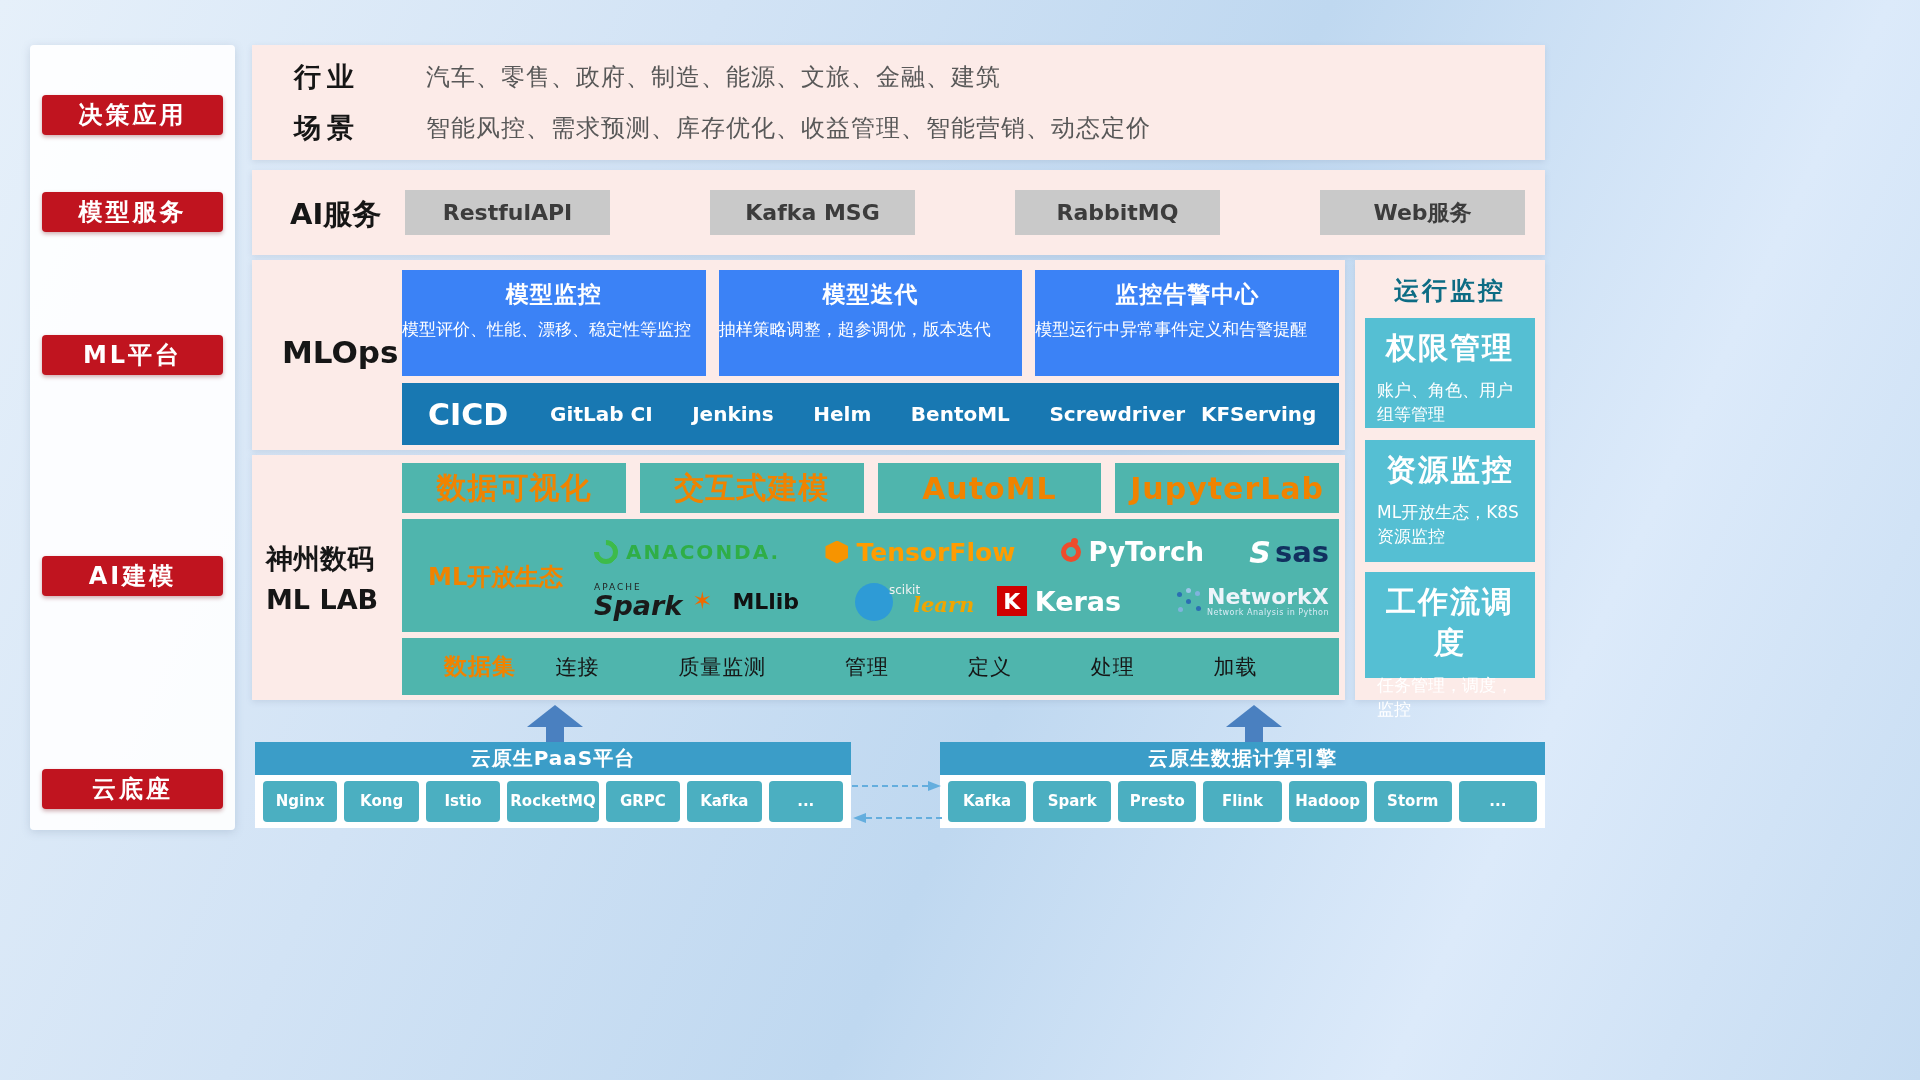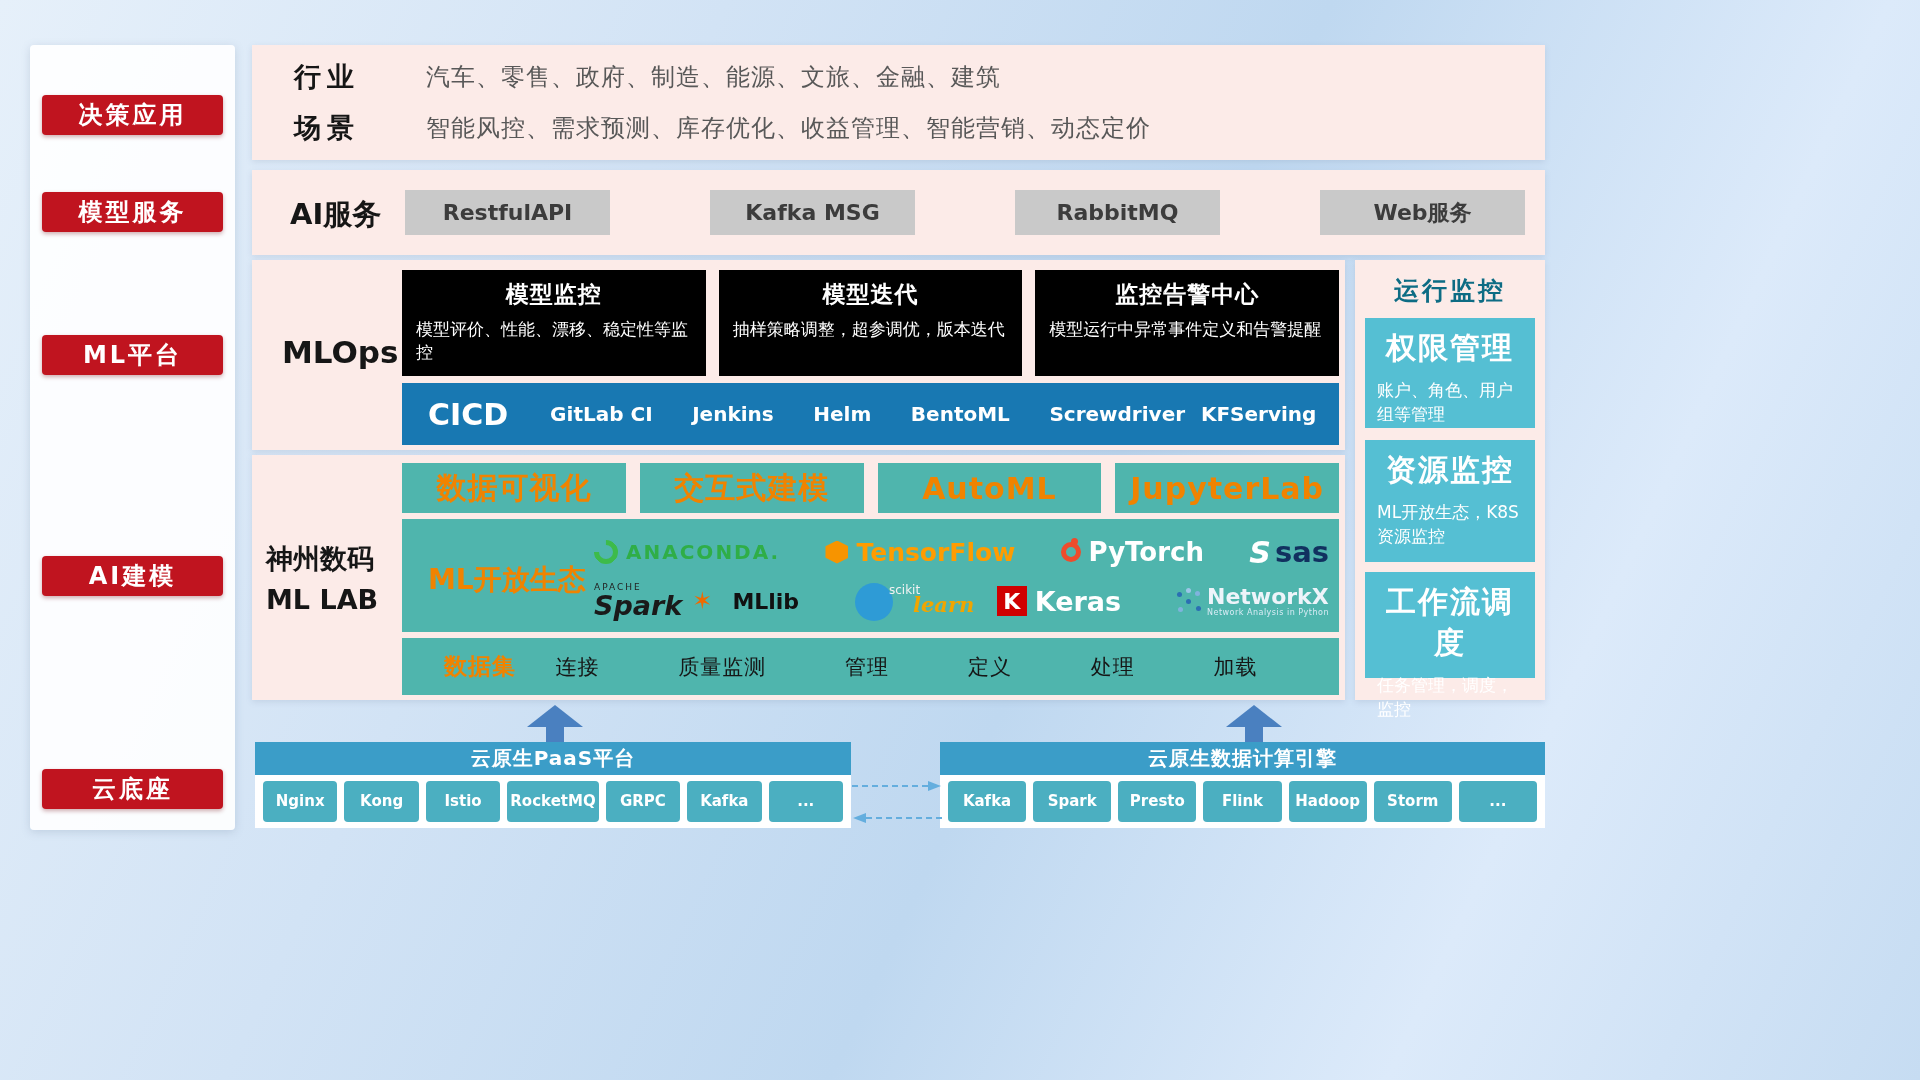--- a/index.html
+++ b/index.html
@@ -46,42 +46,42 @@
     position:absolute; top:20px; width:205px; height:45px;
     background:#c9c9c9; color:#3c3c3c; font-size:22px; font-weight:bold;
     display:flex; align-items:center; justify-content:center;
   }
   .svc-0{left:153px}.svc-1{left:458px}.svc-2{left:763px}.svc-3{left:1068px}
 
   
   .mlops-panel { left:252px; top:260px; width:1093px; height:190px; }
   .mlops-label { position:absolute; left:30px; top:74px; font-size:31px; font-weight:bold; color:#161616; }
   .mlops-cards { position:absolute; left:150px; top:10px; width:937px; display:flex; gap:13px; }
-  .blue-card { flex:1; height:106px; background:#000000; color:#fff; padding:9px 14px; }
+  .blue-card { flex:1; height:106px; background:#3b82f6; color:#fff; padding:9px 0; }
   .blue-card .card-title { text-align:center; font-size:23px; font-weight:bold; letter-spacing:1px; }
   .blue-card .card-desc { margin-top:8px; font-size:17px; line-height:1.35; }
   .cicd-bar {
     position:absolute; left:150px; top:123px; width:937px; height:62px;
     background:#1878b2; color:#fff; display:flex; align-items:center; padding:0 26px;
   }
   .cicd-label { font-size:30px; font-weight:bold; margin-right:42px; }
   .cicd-tools { flex:1; display:flex; justify-content:space-between; align-items:center; }
   .cicd-tool { font-size:20px; font-weight:bold; max-width:112px; text-align:center; line-height:1.15; }
 
   
   .mllab-panel { left:252px; top:455px; width:1093px; height:245px; }
   .mllab-label { position:absolute; left:14px; top:84px; width:136px; font-size:27px; font-weight:bold; color:#161616; line-height:1.5; }
   .mllab-tools { position:absolute; left:150px; top:8px; width:937px; display:flex; gap:14px; }
   .teal-btn {
     flex:1; height:50px; background:#4fb5ad; color:#f08300;
     font-size:30px; font-weight:bold; letter-spacing:1px;
     display:flex; align-items:center; justify-content:center;
   }
   .eco-box { position:absolute; left:150px; top:64px; width:937px; height:113px; background:#4fb5ad; }
-  .eco-label { position:absolute; left:26px; top:42px; font-size:28px; font-weight:bold; color:#f08300; }
+  .eco-label { position:absolute; left:26px; top:42px; font-size:24px; font-weight:bold; color:#f08300; }
   .logo-area { position:absolute; left:192px; top:0; right:10px; height:100%; }
   .logo-row { position:absolute; left:0; right:0; display:flex; justify-content:space-between; align-items:center; }
   .row-a { top:12px; height:42px; }
   .row-b { top:58px; height:48px; }
   .logo { display:flex; align-items:center; gap:8px; }
   .ana-icon { width:24px; height:24px; border:5px solid #3dbb4a; border-top-color:transparent; border-radius:50%; transform:rotate(-45deg); }
   .ana-text { color:#2fae47; font-size:20px; font-weight:bold; letter-spacing:2px; }
   .tf-icon { width:23px; height:23px; background:#f79400; clip-path:polygon(50% 0,100% 25%,100% 75%,50% 100%,0 75%,0 25%); }
   .tf-text { color:#ff9c00; font-size:25px; font-weight:bold; }
   .pt-icon { width:20px; height:20px; border:5px solid #ee4c2c; border-radius:50%; position:relative; }

